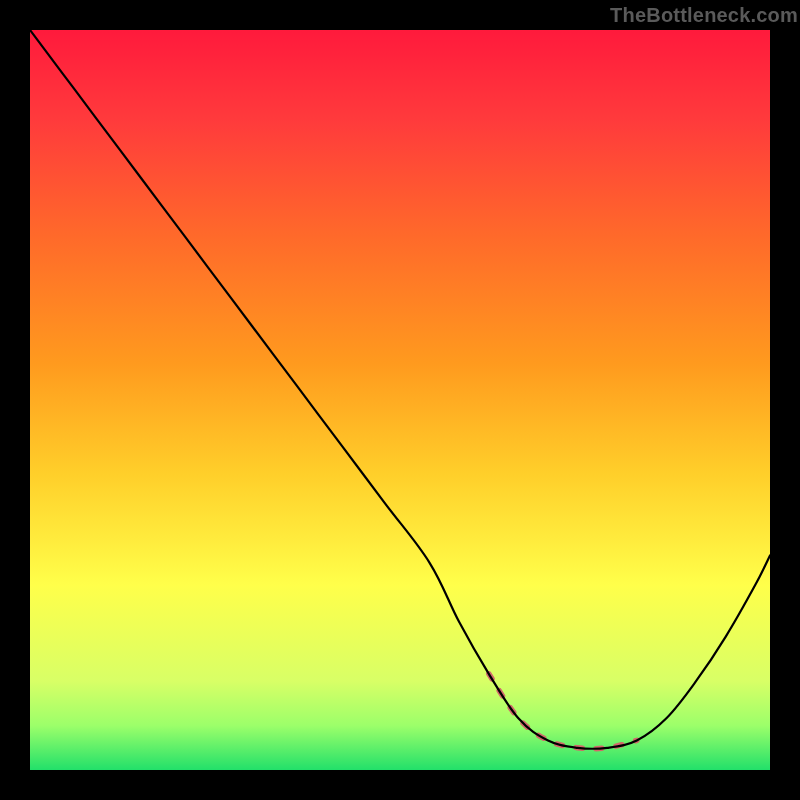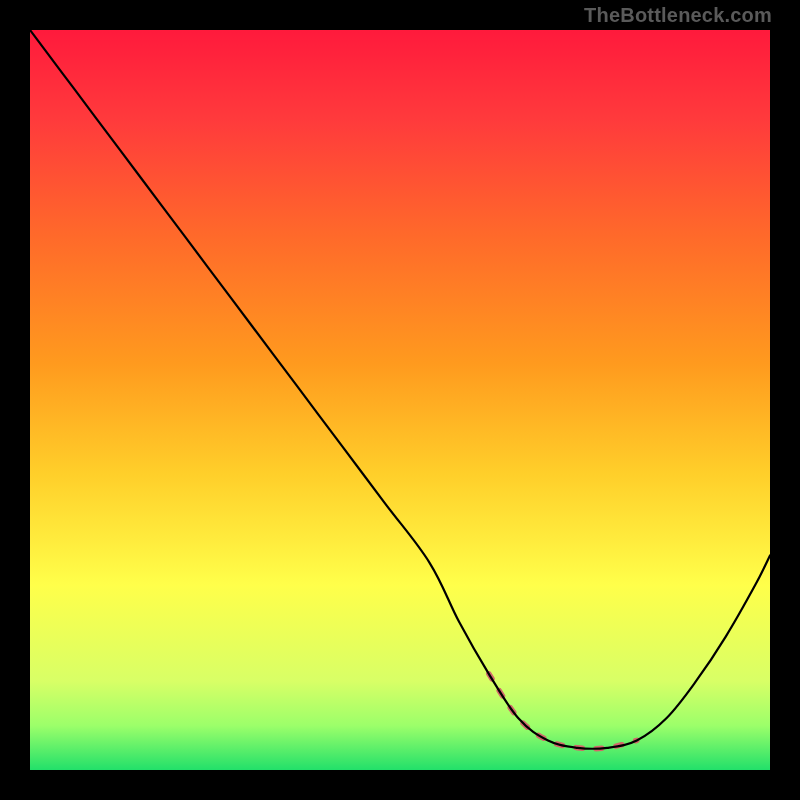--- a/index.html
+++ b/index.html
@@ -6,21 +6,21 @@
   body {
     width: 800px;
     height: 800px;
     background: #000;
     position: relative;
     font-family: Arial, sans-serif;
   }
   .watermark {
     position: absolute;
     top: 4px;
-    right: 28px;
+    right: 2px;
     font-size: 20px;
     font-weight: bold;
     color: #5a5a5a;
     z-index: 10;
     letter-spacing: 0.2px;
   }
   .plot-area {
     position: absolute;
     left: 30px;
     top: 30px;

